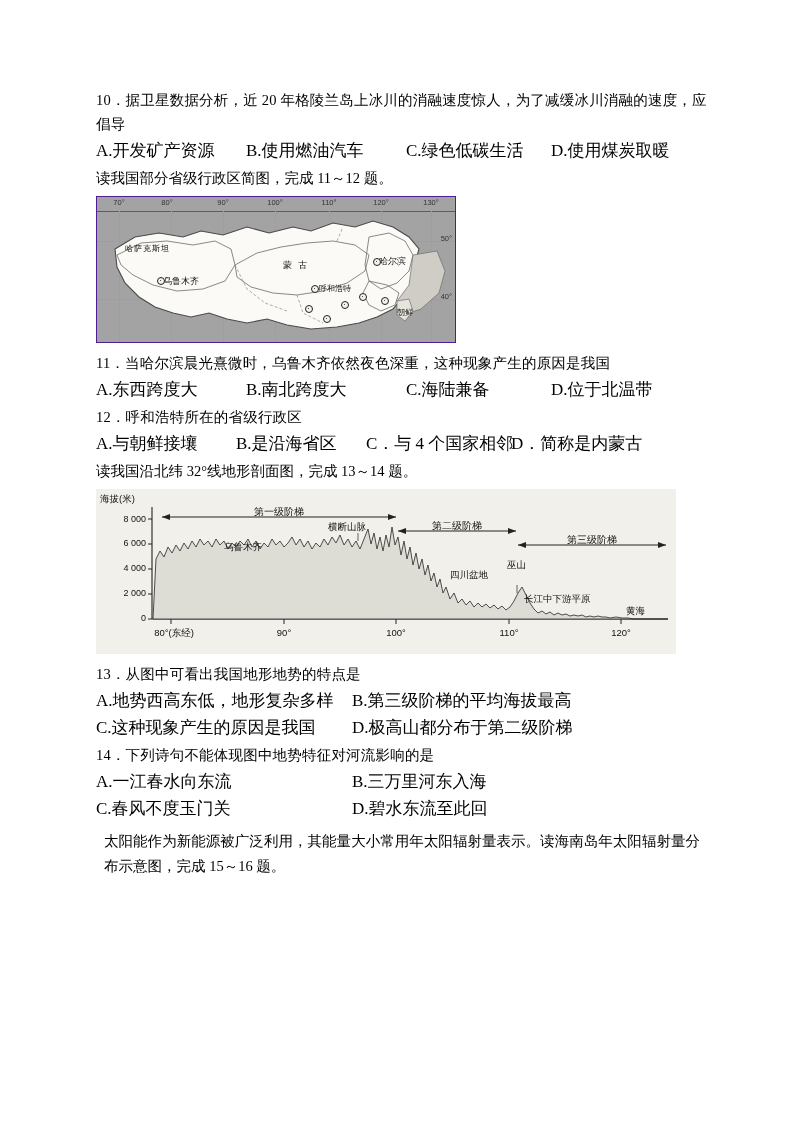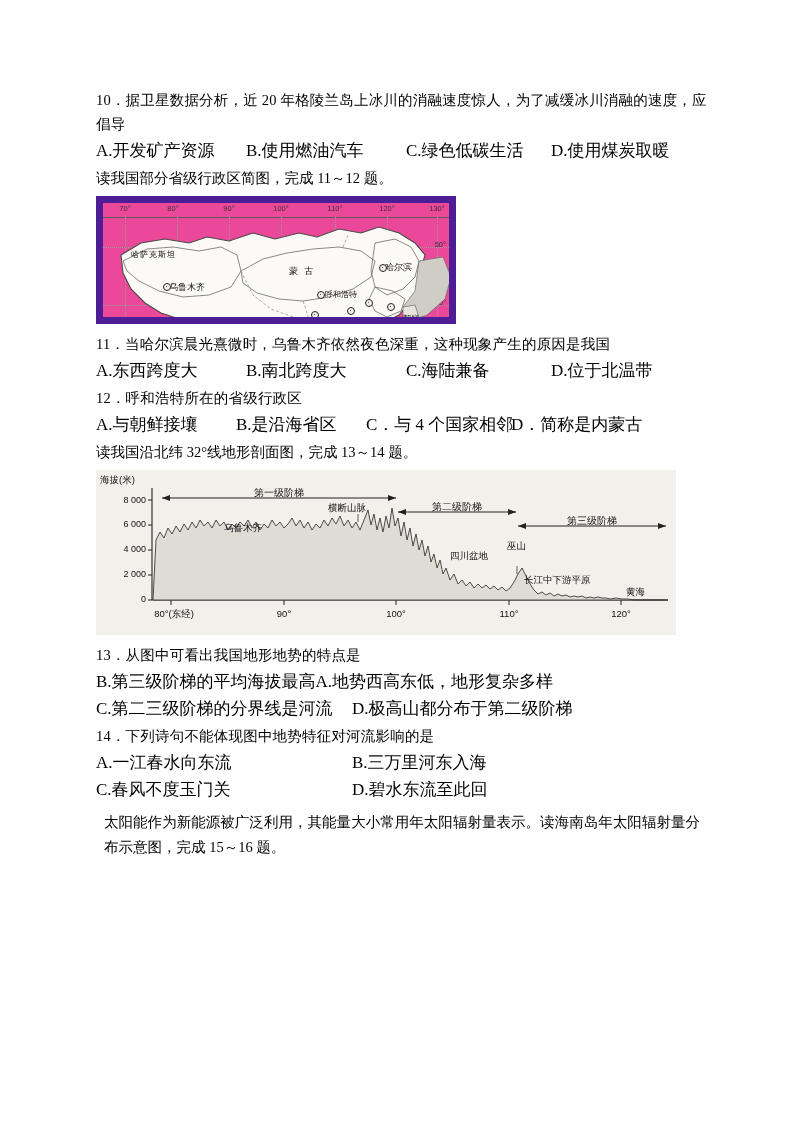--- a/index.html
+++ b/index.html
@@ -57,23 +57,23 @@
 
   
   .fig1-wrap {
     margin: 6px 0 8px 0;
     display: flex;
     justify-content: flex-start;
   }
   .fig1 {
     position: relative;
     width: 360px;
-    height: 128px;
-    background: #ec4899;
-    border: 7px solid #4c1d95;
+    height: 147px;
+    background: #a3a3a3;
+    border: 1px solid #4c1d95;
     box-sizing: border-box;
     overflow: hidden;
     font-family: "Liberation Sans", sans-serif;
   }
   .fig1 .lonlabels {
     position: absolute;
     top: 1px; left: 0; right: 0;
     height: 13px;
   }
   .fig1 .lonlabels span {
@@ -373,25 +373,25 @@
         <div class="xtick" style="left:78px;  top:138px;">80°(东经)</div>
         <div class="xtick" style="left:188px; top:138px;">90°</div>
         <div class="xtick" style="left:300px; top:138px;">100°</div>
         <div class="xtick" style="left:413px; top:138px;">110°</div>
         <div class="xtick" style="left:525px; top:138px;">120°</div>
       </div>
     </div>
 
     <p class="qline">13．从图中可看出我国地形地势的特点是</p>
     <div class="optrow">
+      <span class="opt" style="width:256px">A.地势西高东低，地形复杂多样</span>
       <span class="opt">B.第三级阶梯的平均海拔最高</span>
-      <span class="opt" style="width:256px">A.地势西高东低，地形复杂多样</span>
-    </div>
-    <div class="optrow">
-      <span class="opt" style="width:256px">C.第二三级阶梯的分界线是河流</span>
+    </div>
+    <div class="optrow">
+      <span class="opt" style="width:256px">C.这种现象产生的原因是我国</span>
       <span class="opt">D.极高山都分布于第二级阶梯</span>
     </div>
 
     <p class="qline">14．下列诗句不能体现图中地势特征对河流影响的是</p>
     <div class="optrow">
       <span class="opt" style="width:256px">A.一江春水向东流</span>
       <span class="opt">B.三万里河东入海</span>
     </div>
     <div class="optrow">
       <span class="opt" style="width:256px">C.春风不度玉门关</span>

